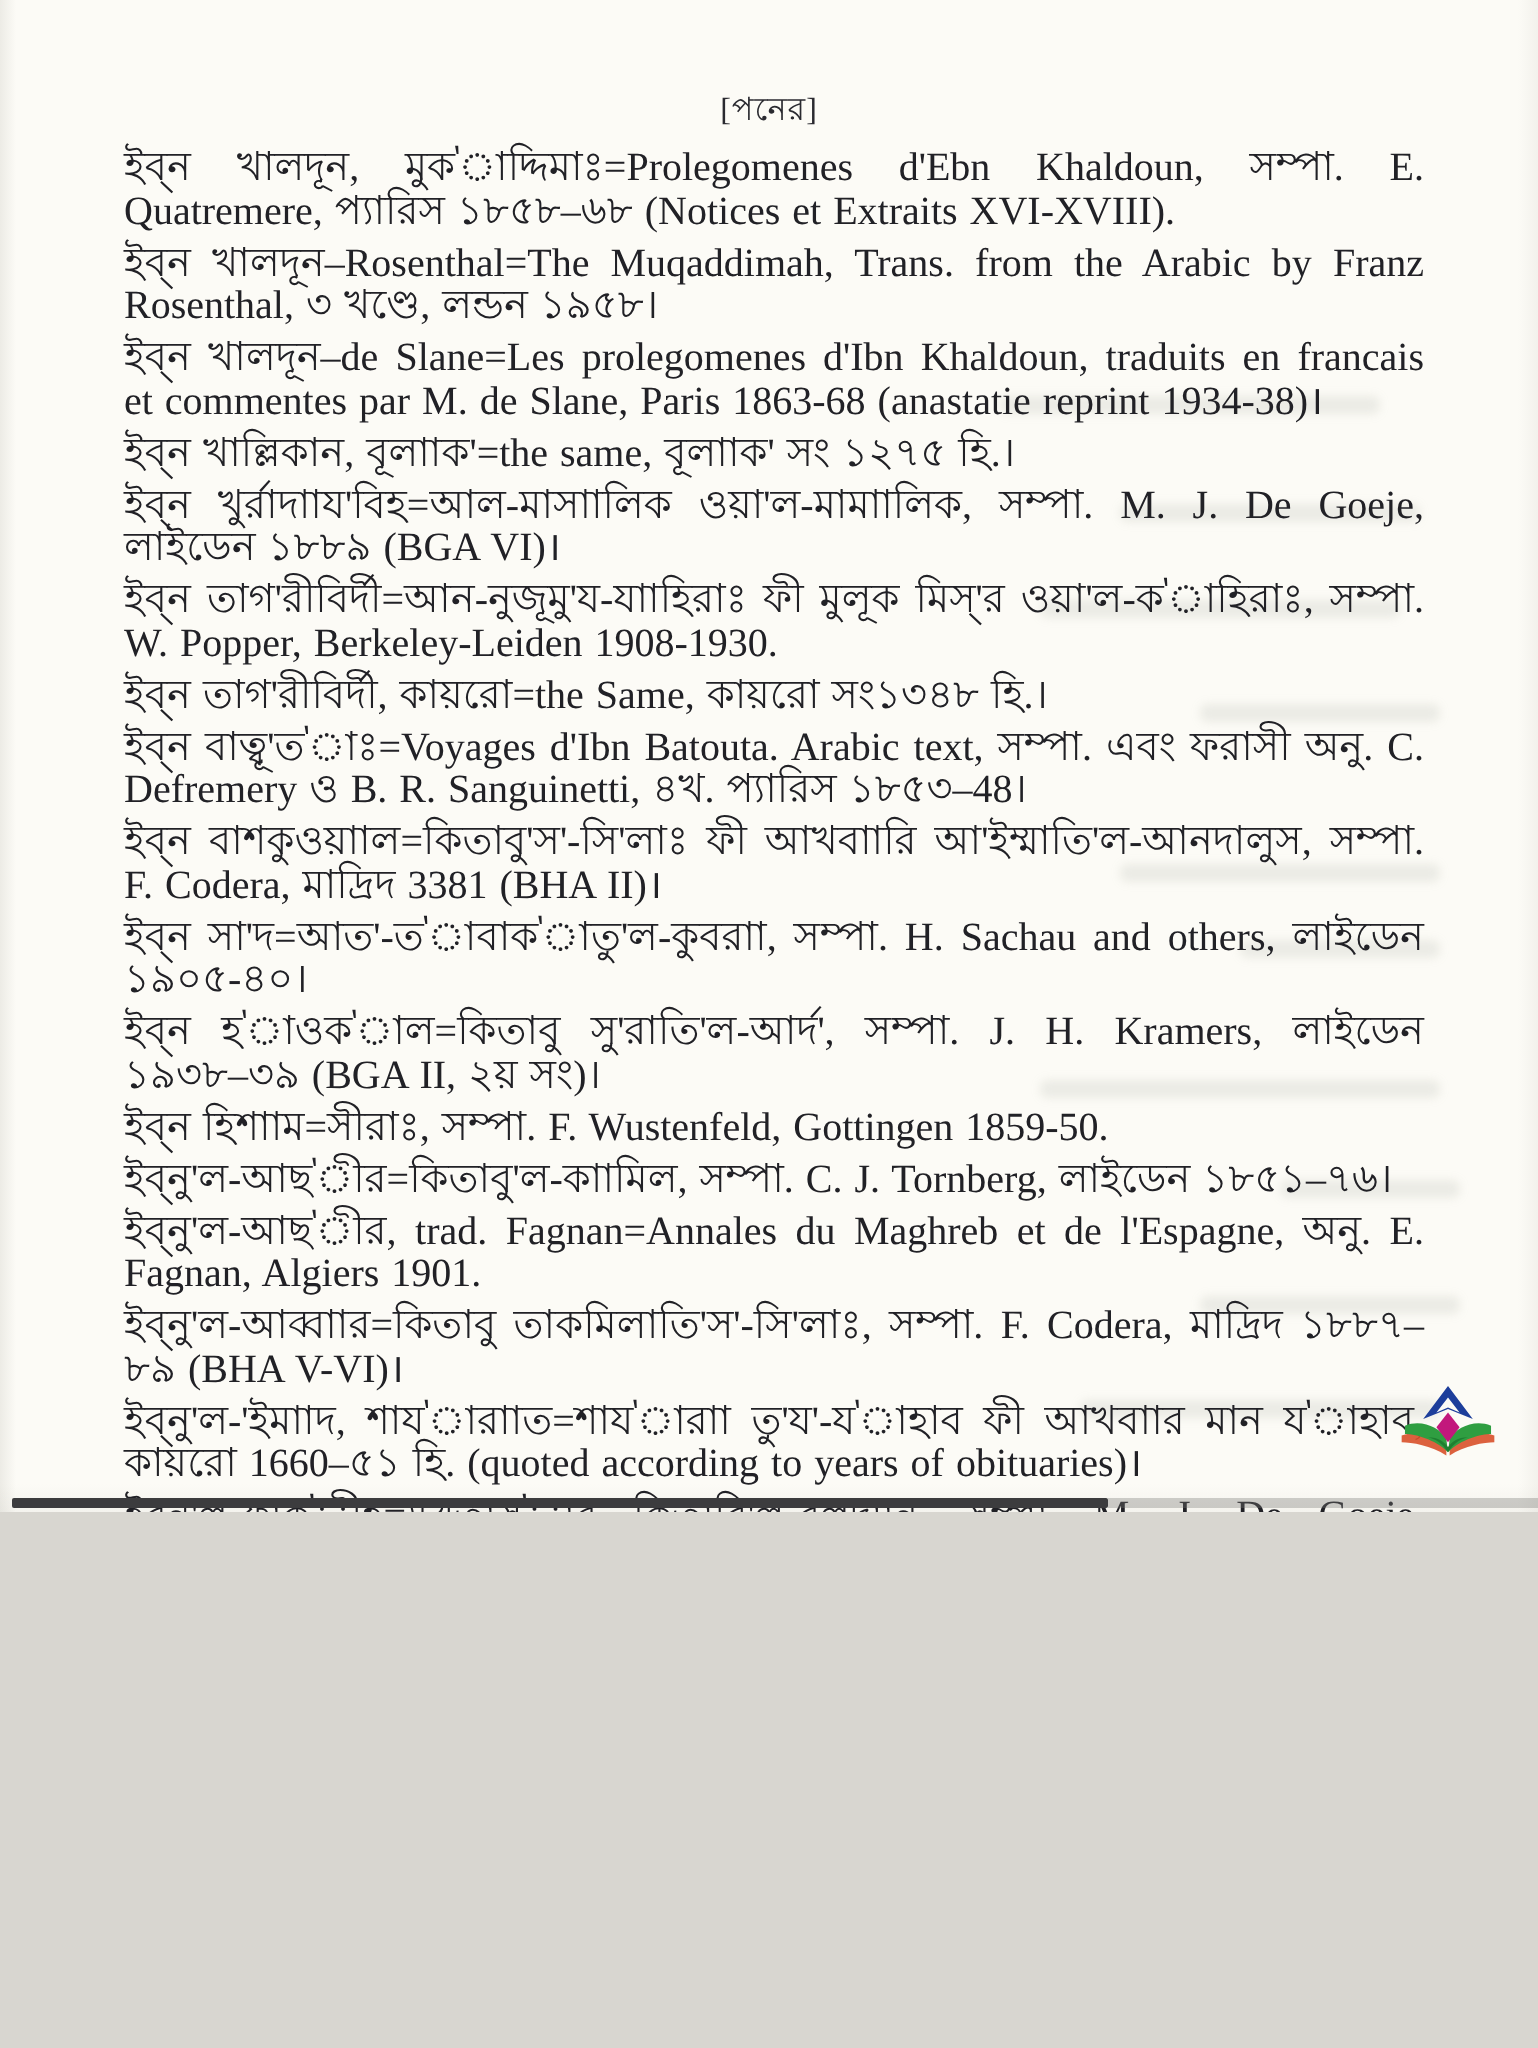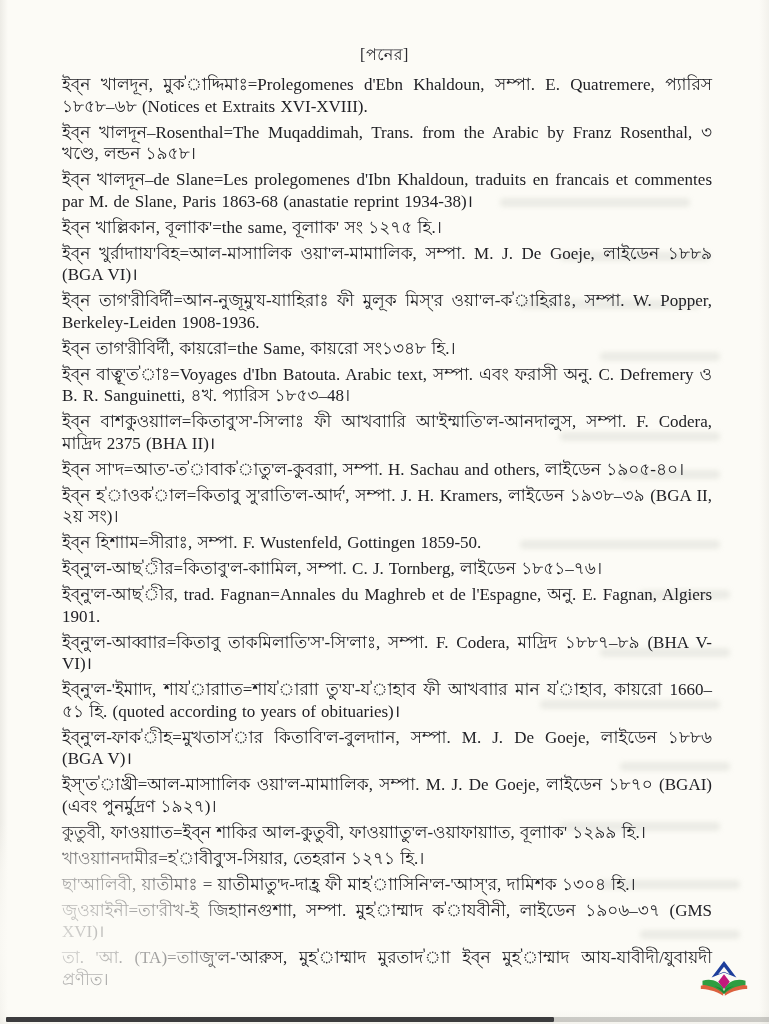--- a/index.html
+++ b/index.html
@@ -1,21 +1,21 @@
 <!DOCTYPE html>
 <html><head>
 <meta charset="utf-8">
 <style>
   html, body { margin: 0; padding: 0; }
   body { background: #d8d6d0; font-family: "Liberation Serif", serif; }
 
   .page {
     position: relative;
     width: 769px;
-    height: 1024px;
+    height: 756px;
     margin: 0 auto;
     background:
       linear-gradient(90deg, rgba(190,188,180,0.25) 0, rgba(255,255,255,0) 8px),
       linear-gradient(270deg, rgba(200,198,190,0.18) 0, rgba(255,255,255,0) 10px),
       linear-gradient(0deg, rgba(200,198,190,0.15) 0, rgba(255,255,255,0) 14px),
       #fcfbf6;
     overflow: hidden;
     color: #1f1f24;
   }
 
@@ -32,21 +32,21 @@
 
   .entries {
     position: absolute;
     top: 74px;
     left: 62px;
     right: 57px;
   }
 
   .entry {
     margin: 0 0 4.5px 0;
-    font-size: 17px;
+    font-size: 20px;
     line-height: 21.5px;
     text-align: justify;
     word-spacing: 1px;
     color: #212126;
   }
 
   
   .fade-overlay {
     position: absolute;
     left: 0;
@@ -117,24 +117,24 @@
   <div class="bleed" style="top:822px; left:560px; width:160px;"></div>
   <div class="bleed" style="top:880px; left:600px; width:140px;"></div>
   <div class="bleed" style="top:930px; left:640px; width:100px;"></div>
 
   <div class="entries">
     <p class="entry">ইব্ন খালদূন, মুক'াদ্দিমাঃ=Prolegomenes d'Ebn Khaldoun,  সম্পা. E. Quatremere, প্যারিস ১৮৫৮–৬৮ (Notices et Extraits XVI-XVIII).</p>
     <p class="entry">ইব্ন খালদূন–Rosenthal=The Muqaddimah, Trans. from the Arabic by Franz  Rosenthal, ৩ খণ্ডে, লন্ডন ১৯৫৮।</p>
     <p class="entry">ইব্ন খালদূন–de Slane=Les prolegomenes d'Ibn Khaldoun, traduits en francais et commentes par M. de Slane, Paris 1863-68 (anastatie reprint 1934-38)।</p>
     <p class="entry">ইব্ন খাল্লিকান, বূলাাক'=the same, বূলাাক' সং ১২৭৫ হি.।</p>
     <p class="entry">ইব্ন খুর্রাদাায'বিহ=আল-মাসাালিক ওয়া'ল-মামাালিক, সম্পা. M. J. De Goeje, লাইডেন ১৮৮৯  (BGA VI)।</p>
-    <p class="entry">ইব্ন তাগ'রীবির্দী=আন-নুজূমু'য-যাাহিরাঃ ফী মুলূক মিস্'র ওয়া'ল-ক'াহিরাঃ, সম্পা. W. Popper, Berkeley-Leiden 1908-1936.</p>
+    <p class="entry">ইব্ন তাগ'রীবির্দী=আন-নুজূমু'য-যাাহিরাঃ ফী মুলূক মিস্'র ওয়া'ল-ক'াহিরাঃ, সম্পা. W. Popper, Berkeley-Leiden 1908-1930.</p>
     <p class="entry">ইব্ন তাগ'রীবির্দী, কায়রো=the Same, কায়রো সং১৩৪৮ হি.।</p>
     <p class="entry">ইব্ন বাত্বূ'ত'াঃ=Voyages d'Ibn Batouta. Arabic text, সম্পা. এবং ফরাসী অনু. C. Defremery ও B. R. Sanguinetti, ৪খ. প্যারিস ১৮৫৩–48।</p>
-    <p class="entry">ইব্ন বাশকুওয়াাল=কিতাবু'স'-সি'লাঃ ফী আখবাারি আ'ইম্মাতি'ল-আনদালুস, সম্পা. F. Codera, মাদ্রিদ 2375 (BHA II)।</p>
+    <p class="entry">ইব্ন বাশকুওয়াাল=কিতাবু'স'-সি'লাঃ ফী আখবাারি আ'ইম্মাতি'ল-আনদালুস, সম্পা. F. Codera, মাদ্রিদ 3381 (BHA II)।</p>
     <p class="entry">ইব্ন সা'দ=আত'-ত'াবাক'াতু'ল-কুবরাা, সম্পা. H. Sachau and others, লাইডেন ১৯০৫-৪০।</p>
     <p class="entry">ইব্ন হ'াওক'াল=কিতাবু সু'রাতি'ল-আর্দ', সম্পা. J. H. Kramers, লাইডেন ১৯৩৮–৩৯ (BGA II, ২য় সং)।</p>
     <p class="entry">ইব্ন হিশাাম=সীরাঃ, সম্পা. F. Wustenfeld, Gottingen 1859-50.</p>
     <p class="entry">ইব্নু'ল-আছ'ীর=কিতাবু'ল-কাামিল, সম্পা. C. J. Tornberg, লাইডেন ১৮৫১–৭৬।</p>
     <p class="entry">ইব্নু'ল-আছ'ীর, trad. Fagnan=Annales du Maghreb et de l'Espagne, অনু. E. Fagnan, Algiers 1901.</p>
     <p class="entry">ইব্নু'ল-আব্বাার=কিতাবু তাকমিলাতি'স'-সি'লাঃ, সম্পা. F. Codera, মাদ্রিদ ১৮৮৭–৮৯ (BHA V-VI)।</p>
     <p class="entry">ইব্নু'ল-'ইমাাদ, শায'ারাাত=শায'ারাা তু'য'-য'াহাব ফী আখবাার মান য'াহাব, কায়রো 1660–৫১ হি. (quoted according to years of obituaries)।</p>
     <p class="entry">ইব্নু'ল-ফাক'ীহ=মুখতাস'ার কিতাবি'ল-বুলদাান, সম্পা. M. J. De Goeje, লাইডেন ১৮৮৬ (BGA V)।</p>
     <p class="entry">ইস্'ত'াখ্রী=আল-মাসাালিক ওয়া'ল-মামাালিক, সম্পা. M. J. De Goeje, লাইডেন ১৮৭০ (BGAI) (এবং পুনর্মুদ্রণ ১৯২৭)।</p>
     <p class="entry">কুতুবী, ফাওয়াাত=ইব্ন শাকির আল-কুতুবী, ফাওয়াাতু'ল-ওয়াফায়াাত, বূলাাক' ১২৯৯ হি.।</p>

